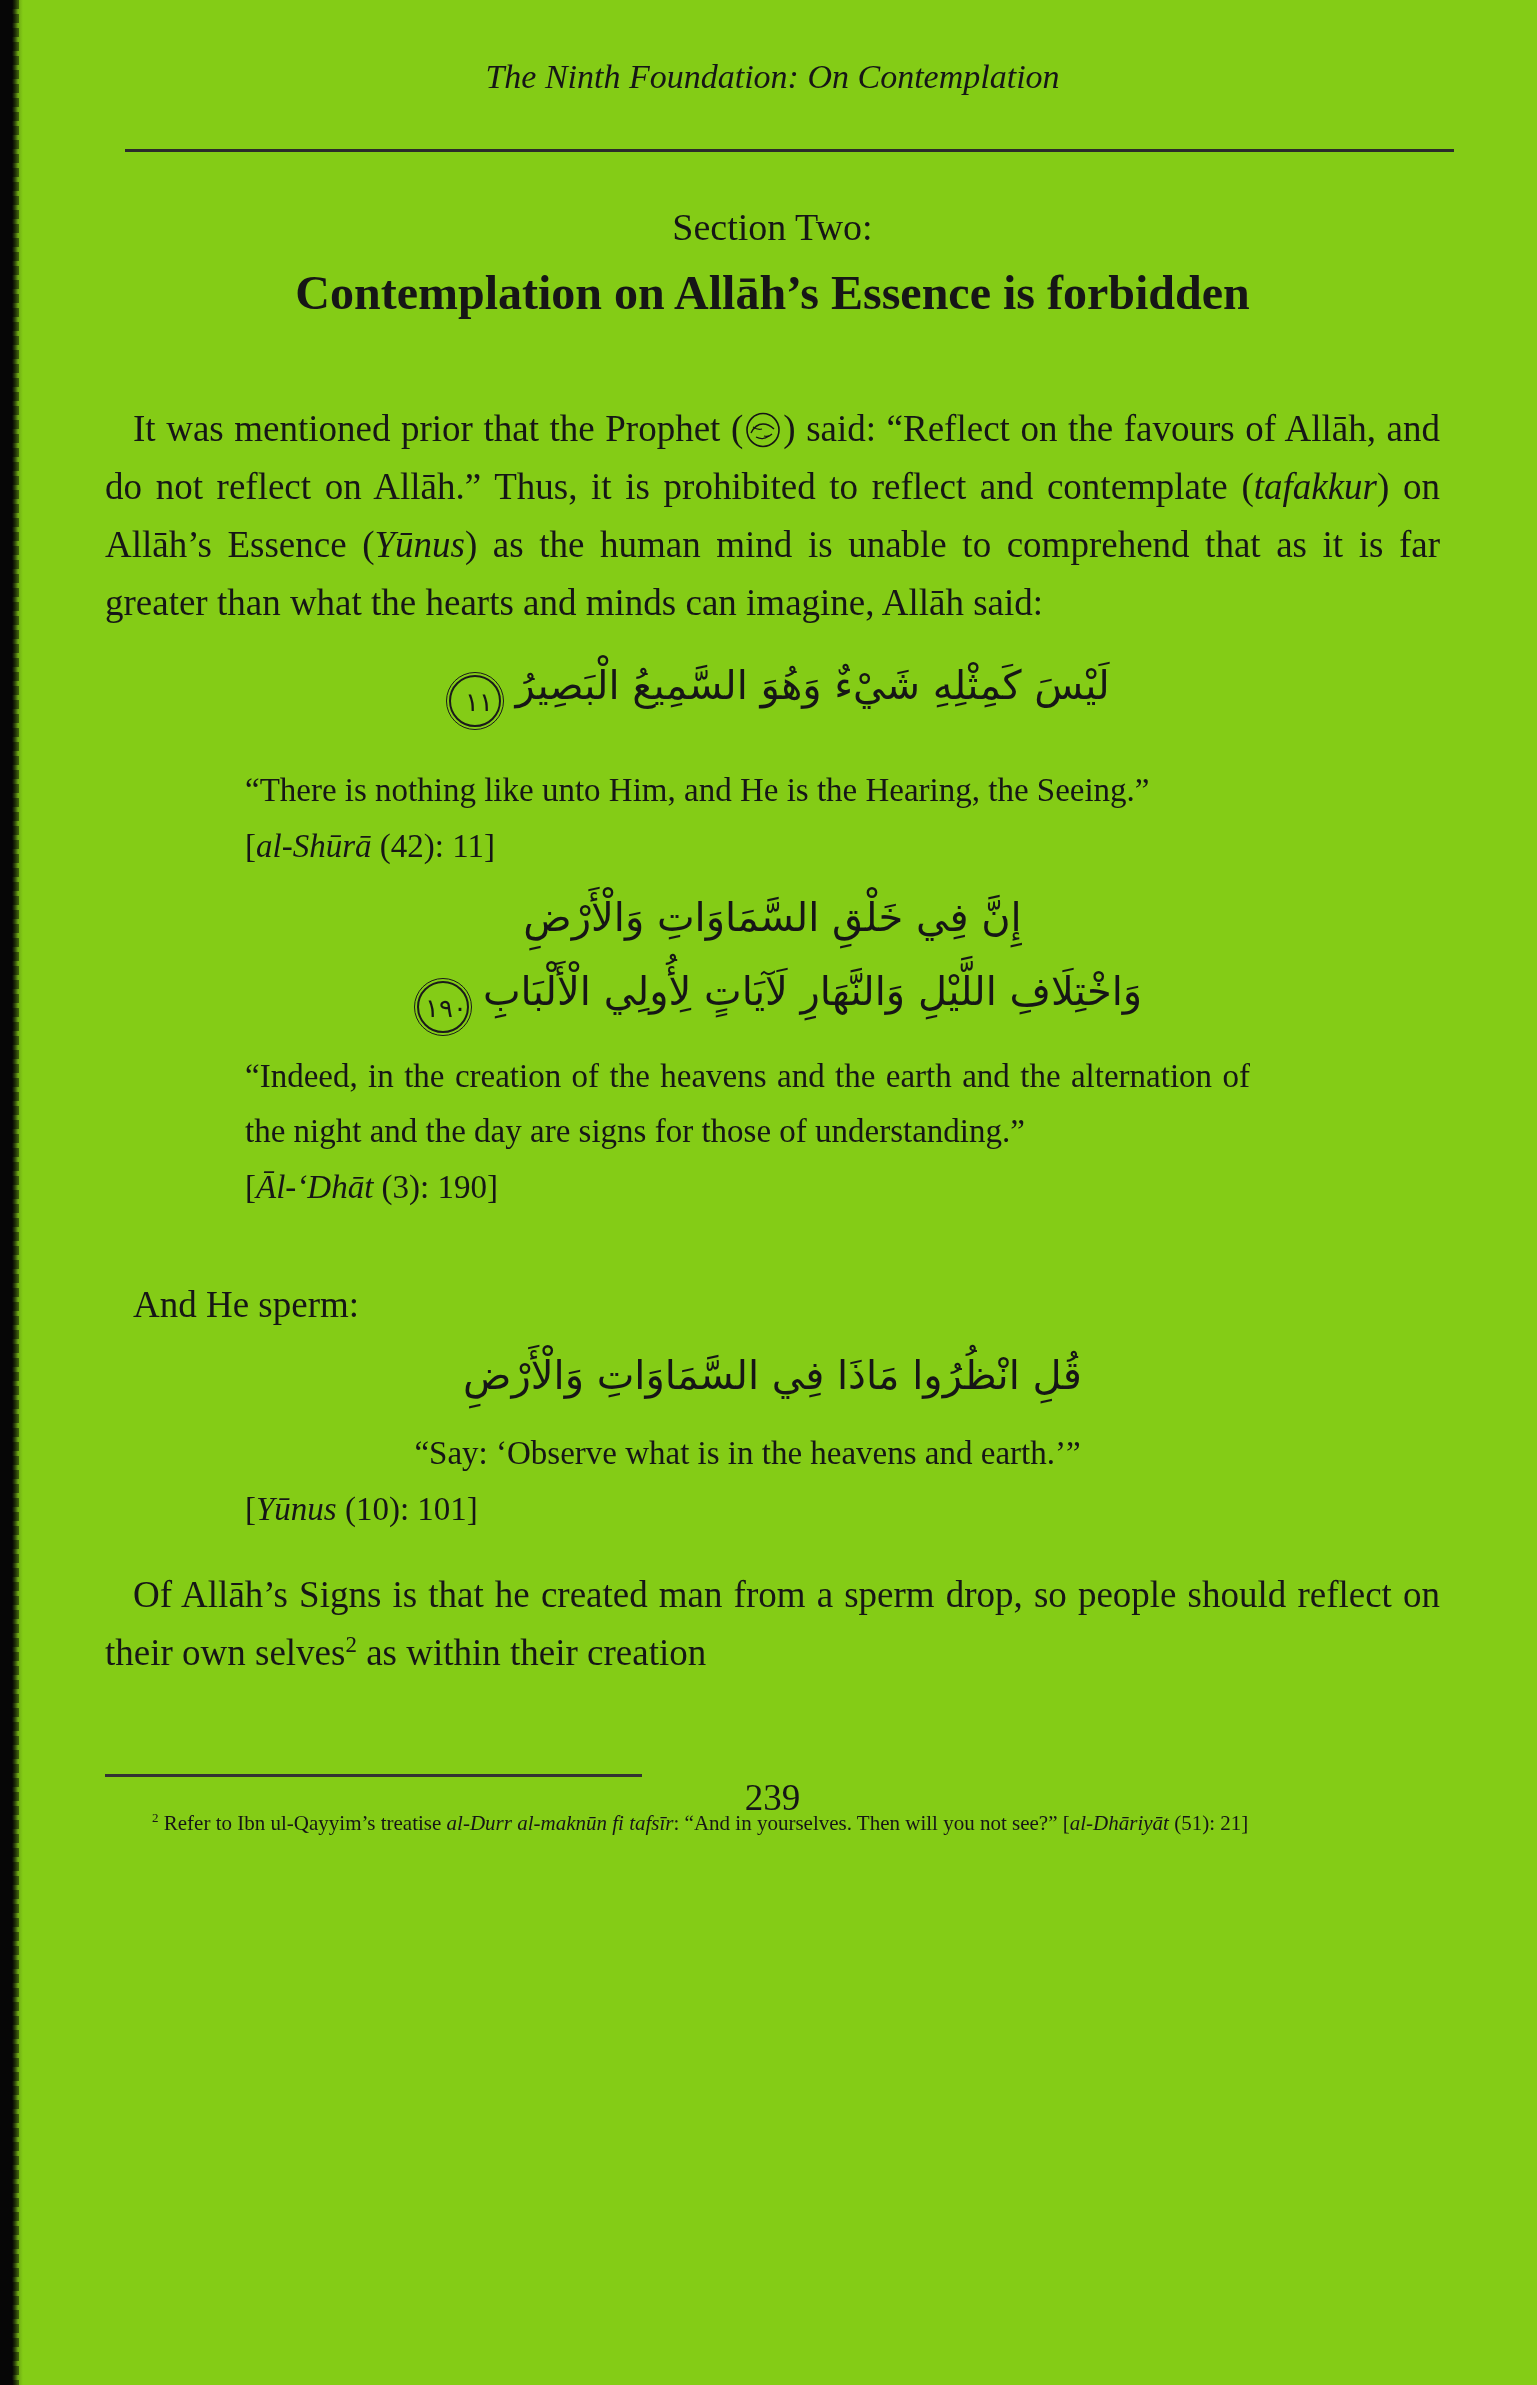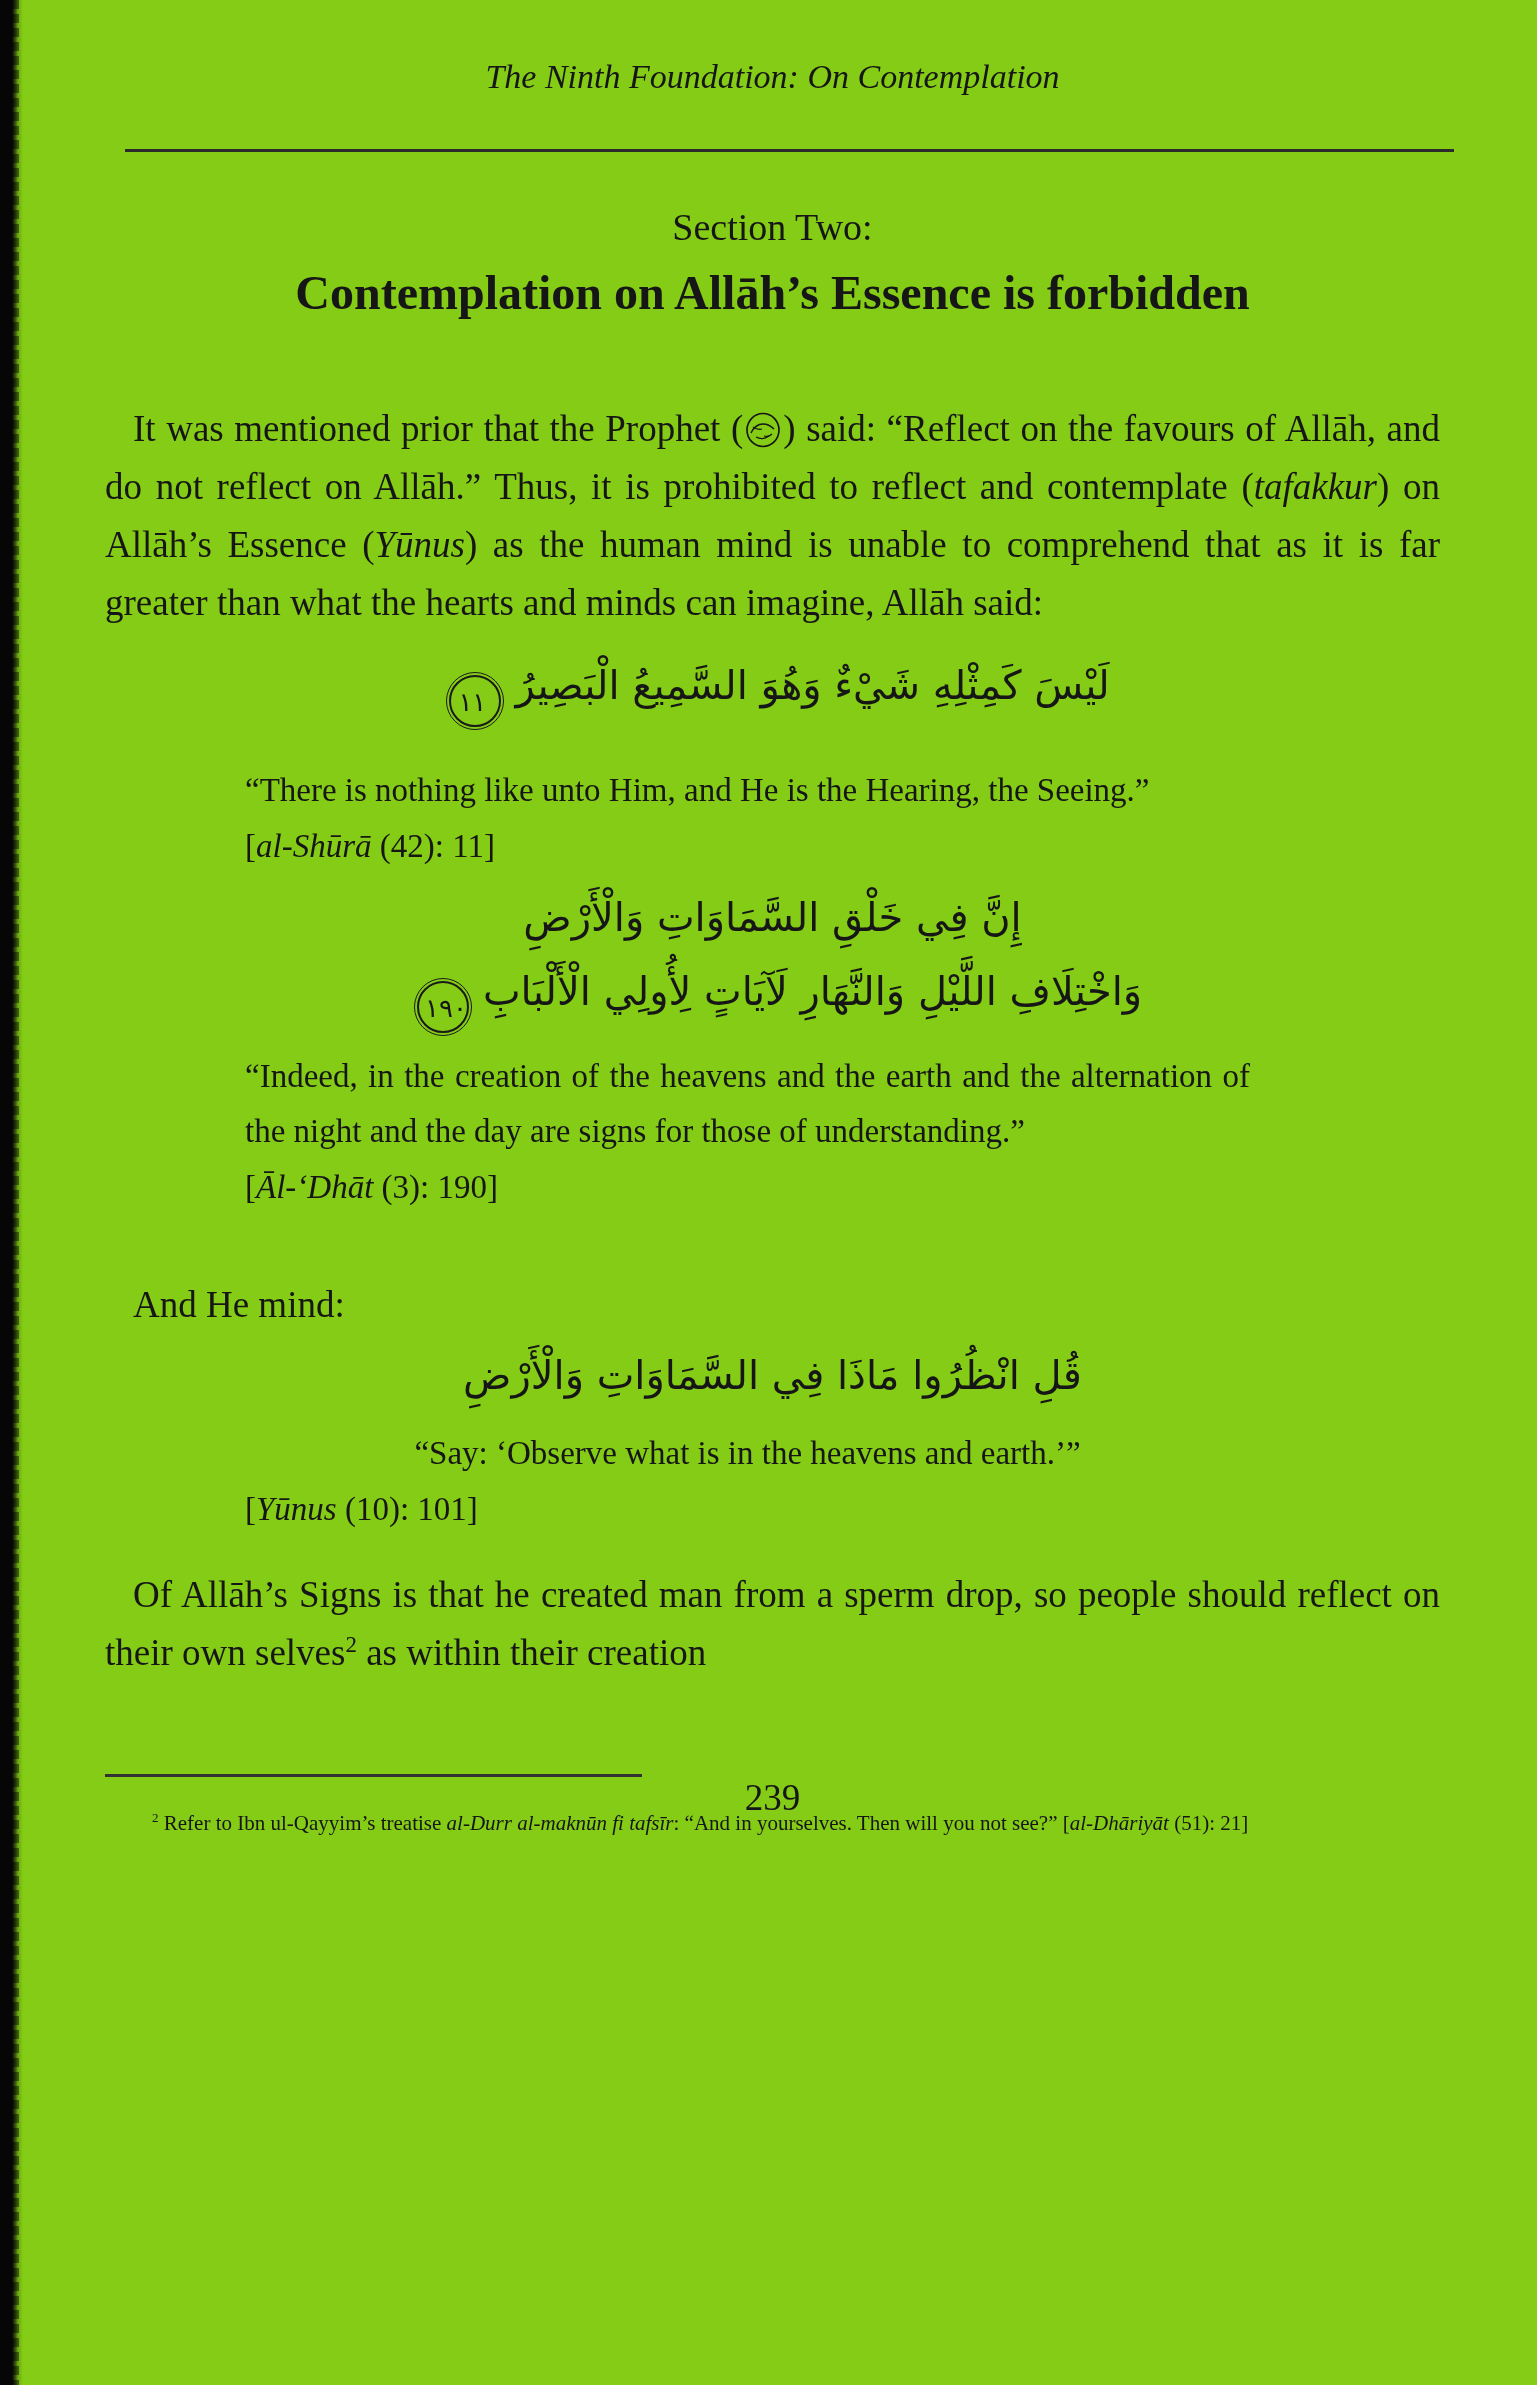--- a/index.html
+++ b/index.html
@@ -37,21 +37,21 @@
     font-family:"DejaVu Sans", sans-serif;
     font-size:40px;line-height:74px;
   }
   .v1{margin-top:16px;}
   .v2{margin-top:12px;}
   .v3{margin-top:4px;}
   .ayah{
     display:inline-block;width:52px;height:52px;
     border:2px solid #1a1a1a;border-radius:50%;
     outline:1.5px solid #1a1a1a;outline-offset:2.5px;
-    font-size:26px;line-height:50px;text-align:left;
+    font-size:26px;line-height:50px;text-align:center;
     vertical-align:-12px;margin:0 14px;
     box-sizing:border-box;
     padding-left:7px;
   }
   .quote{
     margin-left:140px;margin-right:190px;
     font-size:33px;line-height:55px;text-align:justify;
   }
   .q1{margin-top:36px;}
   .q2{margin-top:16px;}
@@ -97,21 +97,21 @@
 
     <p class="quote q1">“There is nothing like unto Him, and He is the Hearing, the Seeing.”</p>
     <p class="cite"><span>[</span><span class="it">al-Shūrā</span><span> (42): 11]</span></p>
 
 
     <p class="verse v2" dir="rtl"><span>إِنَّ فِي خَلْقِ السَّمَاوَاتِ وَالْأَرْضِ</span><br><span>وَاخْتِلَافِ اللَّيْلِ وَالنَّهَارِ لَآيَاتٍ لِأُولِي الْأَلْبَابِ</span><span class="ayah">١٩٠</span></p>
 
     <p class="quote q2">“Indeed, in the creation of the heavens and the earth and the alternation of the night and the day are signs for those of understanding.”</p>
     <p class="cite"><span>[</span><span class="it">Āl-‘Dhāt</span><span> (3): 190]</span></p>
 
-    <p class="para p3">And He mind:</p>
+    <p class="para p3">And He sperm:</p>
 
     <p class="verse v3" dir="rtl"><span>قُلِ انْظُرُوا مَاذَا فِي السَّمَاوَاتِ وَالْأَرْضِ</span></p>
 
     <p class="quote q3">“Say: ‘Observe what is in the heavens and earth.’”</p>
     <p class="cite"><span>[</span><span class="it">Yūnus</span><span> (10): 101]</span></p>
 
     <p class="para p4"><span>Of Allāh’s Signs is that he created man from a sperm drop, so people should reflect on their own selves</span><sup>2</sup><span> as within their creation</span></p>
 
     <div class="footnote-rule"></div>
     <p class="footnote"><sup>2</sup><span> Refer to Ibn ul-Qayyim’s treatise </span><span class="it">al-Durr al-maknūn fi tafsīr</span><span>: “And in yourselves. Then will you not see?” [</span><span class="it">al-Dhāriyāt</span><span> (51): 21]</span></p>

